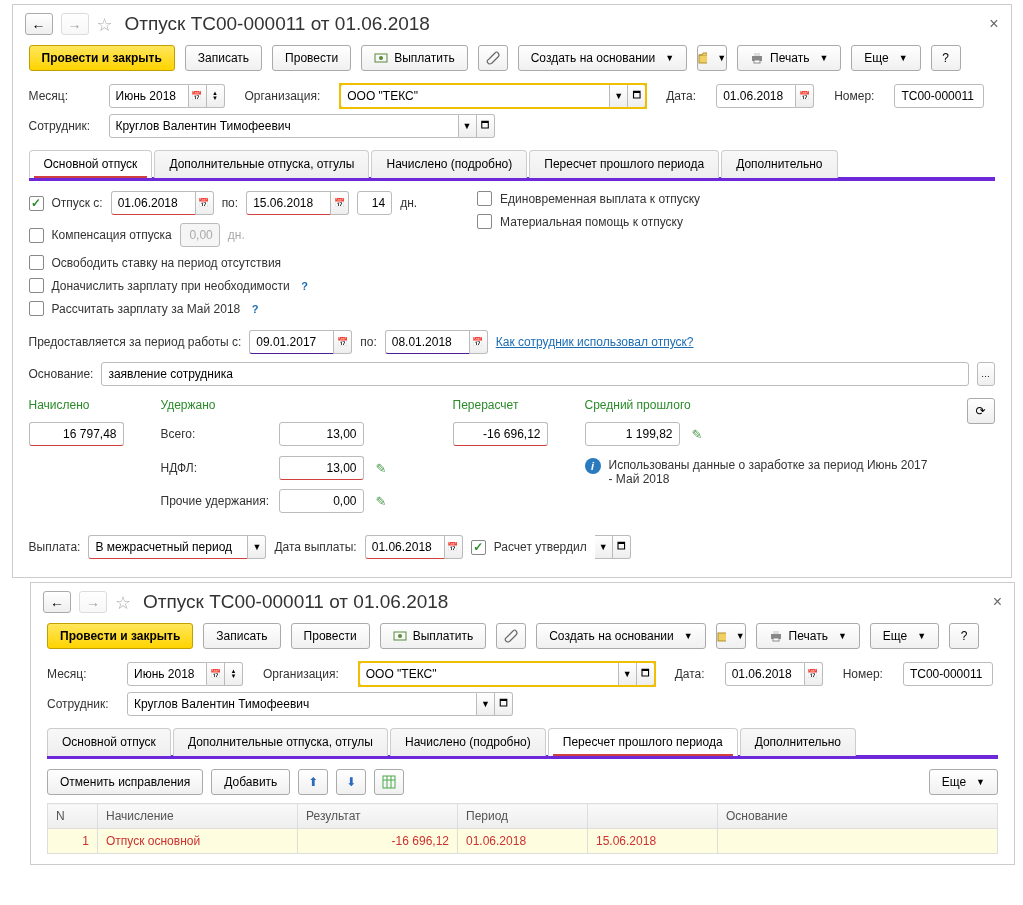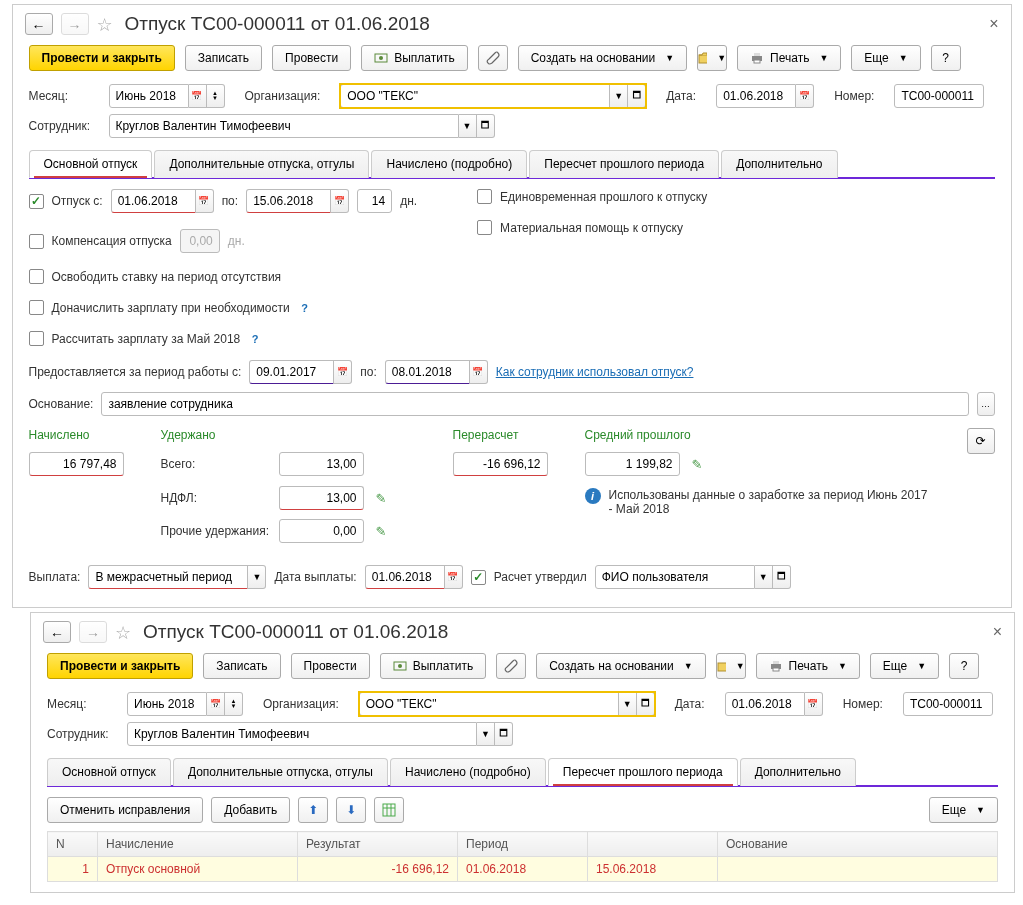--- a/index.html
+++ b/index.html
@@ -16,30 +16,30 @@
 .btn-icon { width: 30px; padding: 0; justify-content: center; }
 .btn .caret { font-size: 9px; margin-left: 4px; }
 .field-row { display: flex; align-items: center; gap: 20px; padding: 3px 16px; flex-wrap: wrap; }
 .label { color: #333; white-space: nowrap; }
 .input { height: 24px; border: 1px solid #bbb; padding: 0 6px; background: #fff; border-radius: 3px; }
 .input-dd { position: relative; display: inline-flex; }
 .input-dd .input { border-radius: 3px 0 0 3px; }
 .dd-btn { width: 18px; height: 24px; border: 1px solid #bbb; border-left: none; background: linear-gradient(#fff,#eee); display: inline-flex; align-items: center; justify-content: center; font-size: 9px; cursor: pointer; }
 .dd-btn:last-child { border-radius: 0 3px 3px 0; }
 .org-highlight { outline: 2px solid #f0c000; outline-offset: -1px; }
-.tabs { display: flex; border-bottom: 2px solid #6d28d9; margin: 8px 16px 0 16px; }
+.tabs { display: flex; border-bottom: 4px solid #6d28d9; margin: 8px 16px 0 16px; }
 .tab { padding: 6px 14px; border: 1px solid #ccc; border-bottom: none; background: linear-gradient(#f8f8f8,#eee); margin-right: 2px; border-radius: 4px 4px 0 0; cursor: pointer; position: relative; top: 1px; }
 .tab.active { background: #fff; border-bottom: 1px solid #fff; }
 .tab.active::after { content: ''; position: absolute; left: 4px; right: 4px; bottom: -1px; height: 2px; background: #d04040; }
 .tab-body { padding: 10px 16px; }
 .checkbox { width: 15px; height: 15px; border: 1px solid #888; border-radius: 2px; display: inline-flex; align-items: center; justify-content: center; background: #fff; }
 .checkbox.checked { background: #fff; }
 .checkbox.checked::after { content: '✓'; color: #2a8a2a; font-size: 12px; font-weight: bold; }
 .row { display: flex; align-items: center; gap: 8px; margin-bottom: 8px; }
-.col { display: flex; flex-direction: column; gap: 8px; }
+.col { display: flex; flex-direction: column; }
 .link { color: #1a6db5; text-decoration: underline; cursor: pointer; }
 .help { display: inline-flex; width: 14px; height: 14px; border-radius: 50%; color: #1a6db5; align-items: center; justify-content: center; font-size: 11px; font-weight: bold; }
 .summary { display: flex; gap: 12px; margin-top: 12px; align-items: flex-start; }
 .sum-col { display: flex; flex-direction: column; gap: 6px; }
 .sum-head { color: #2a8a2a; margin-bottom: 4px; }
 .num-input { text-align: right; }
 .underline-red { border-bottom: 1px solid #d04040; }
 .underline-green { border-bottom: 1px solid #4c1d95; }
 .pencil { color: #4a9a4a; font-size: 13px; cursor: pointer; margin-left: 4px; }
 .info-icon { width: 16px; height: 16px; border-radius: 50%; background: #2a7ac0; color: #fff; display: inline-flex; align-items: center; justify-content: center; font-size: 11px; font-weight: bold; font-style: italic; flex-shrink: 0; }
@@ -183,21 +183,21 @@
         </div>
         <div class="row">
           <span class="checkbox"></span>
           <span class="label">Рассчитать зарплату за Май 2018</span>
           <span class="help">?</span>
         </div>
       </div>
       <div class="col">
         <div class="row">
           <span class="checkbox"></span>
-          <span class="label">Единовременная прошлого к отпуску</span>
+          <span class="label">Единовременная выплата к отпуску</span>
         </div>
         <div class="row">
           <span class="checkbox"></span>
           <span class="label">Материальная помощь к отпуску</span>
         </div>
       </div>
     </div>
 
     <div class="row" style="margin-top:6px;">
       <span class="label">Предоставляется за период работы с:</span>
@@ -266,21 +266,20 @@
           <span class="dd-btn">▼</span>
         </span>
       <span class="label">Дата выплаты:</span>
       <span class="input-dd">
           <input class="input underline-red" style="width: 80px;" value="01.06.2018">
           <span class="dd-btn">📅</span>
         </span>
       <span class="checkbox checked"></span>
       <span class="label">Расчет утвердил</span>
       <span class="input-dd">
-          <input class="input" style="width: 160px;" value="ФИО пользователя">
           <span class="dd-btn">▼</span>
           <span class="dd-btn">🗖</span>
         </span>
     </div>
   </div>
 </div>
 
 <div class="window window2" style="width:985px; margin-left:30px;">
   <div class="window-header">
     <span class="nav-btn">←</span>

